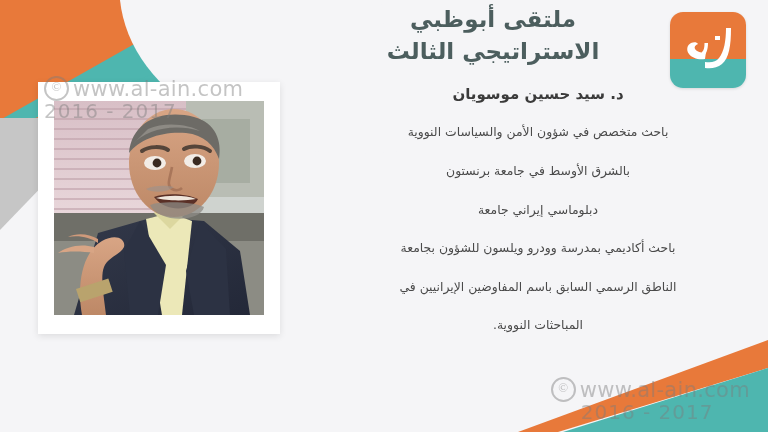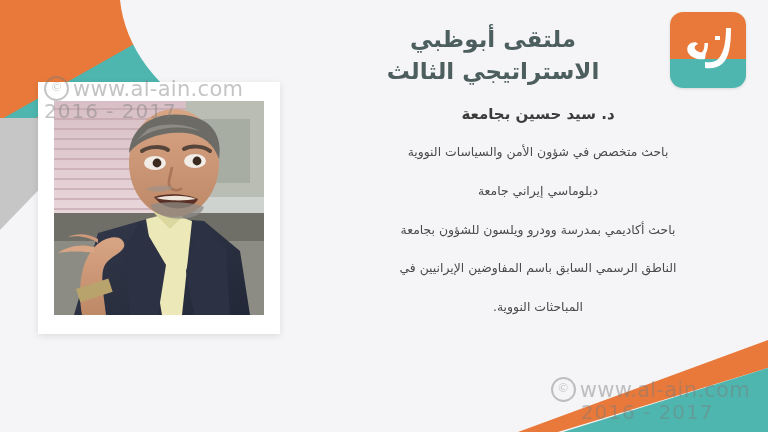--- a/index.html
+++ b/index.html
@@ -64,21 +64,21 @@
     width:76px;height:76px;border-radius:13px;
     background:linear-gradient(#E8793A 0 62%, #4EB6AF 62% 100%);
     overflow:hidden;
     box-shadow:0 1px 3px rgba(0,0,0,.12);
   }
   #logo svg{display:block;width:76px;height:76px;}
 
   
   #text-col{
     position:absolute;
-    right:30px;top:24px;
+    right:30px;top:4px;
     width:400px;
     text-align:center;
     direction:rtl;
   }
   #title{
     margin:0;
     padding:0 90px 0 0;
     font-size:23px;
     line-height:1.38;
     font-weight:bold;
@@ -165,23 +165,24 @@
         <path d="M35 47 C28 48, 22 46, 19 42 C16 38, 17 33, 21 31 C24 29.5, 27 30, 28 32 C25 33, 24 35, 25 37 C27 40, 31 41, 36 40 Z"></path>
         <path d="M38 31 C38 38, 36 43, 32 45 L32 40 C34 38.5, 34.5 35, 34.5 31 Z"></path>
         <circle cx="23" cy="40" r="2.6"></circle>
         <path d="M45 24 h5 v4 h-5 z"></path>
       </g>
     </svg>
   </div>
 
   <div id="text-col">
     <h1 id="title" style="color: rgb(76, 94, 94);">ملتقى أبوظبي الاستراتيجي الثالث</h1>
-    <div id="speaker-name">د. سيد حسين بجامعة</div>
+    <div id="speaker-name">د. سيد حسين موسويان</div>
     <ul id="bio-list" style="color: rgb(74, 74, 74);">
       <li>باحث متخصص في شؤون الأمن والسياسات النووية</li>
+      <li>بالشرق الأوسط في جامعة برنستون</li>
       <li>دبلوماسي إيراني جامعة</li>
       <li>باحث أكاديمي بمدرسة وودرو ويلسون للشؤون بجامعة</li>
       <li>الناطق الرسمي السابق باسم المفاوضين الإيرانيين في</li>
       <li>المباحثات النووية.</li>
     </ul>
   </div>
 
   <div id="photo-card">
     <div id="photo">
       <svg viewBox="0 0 210 214" xmlns="http://www.w3.org/2000/svg" aria-hidden="true">

